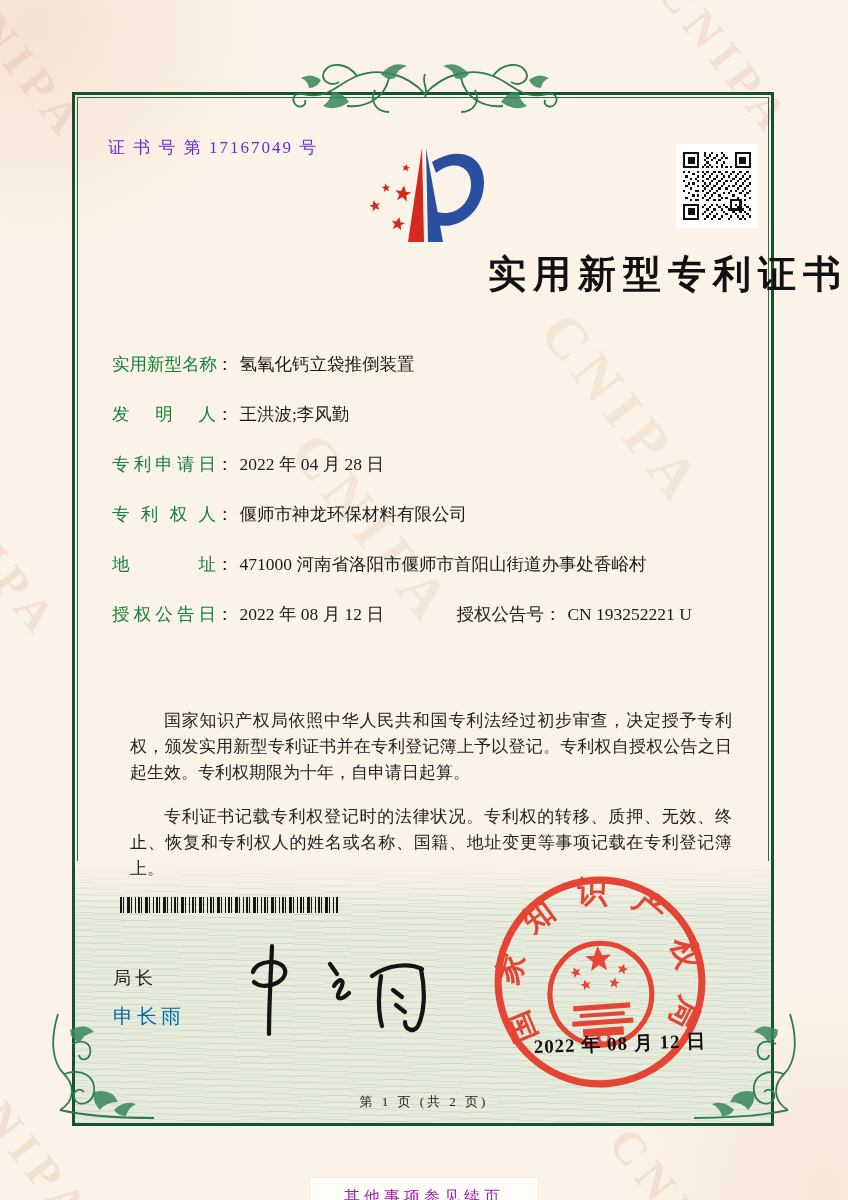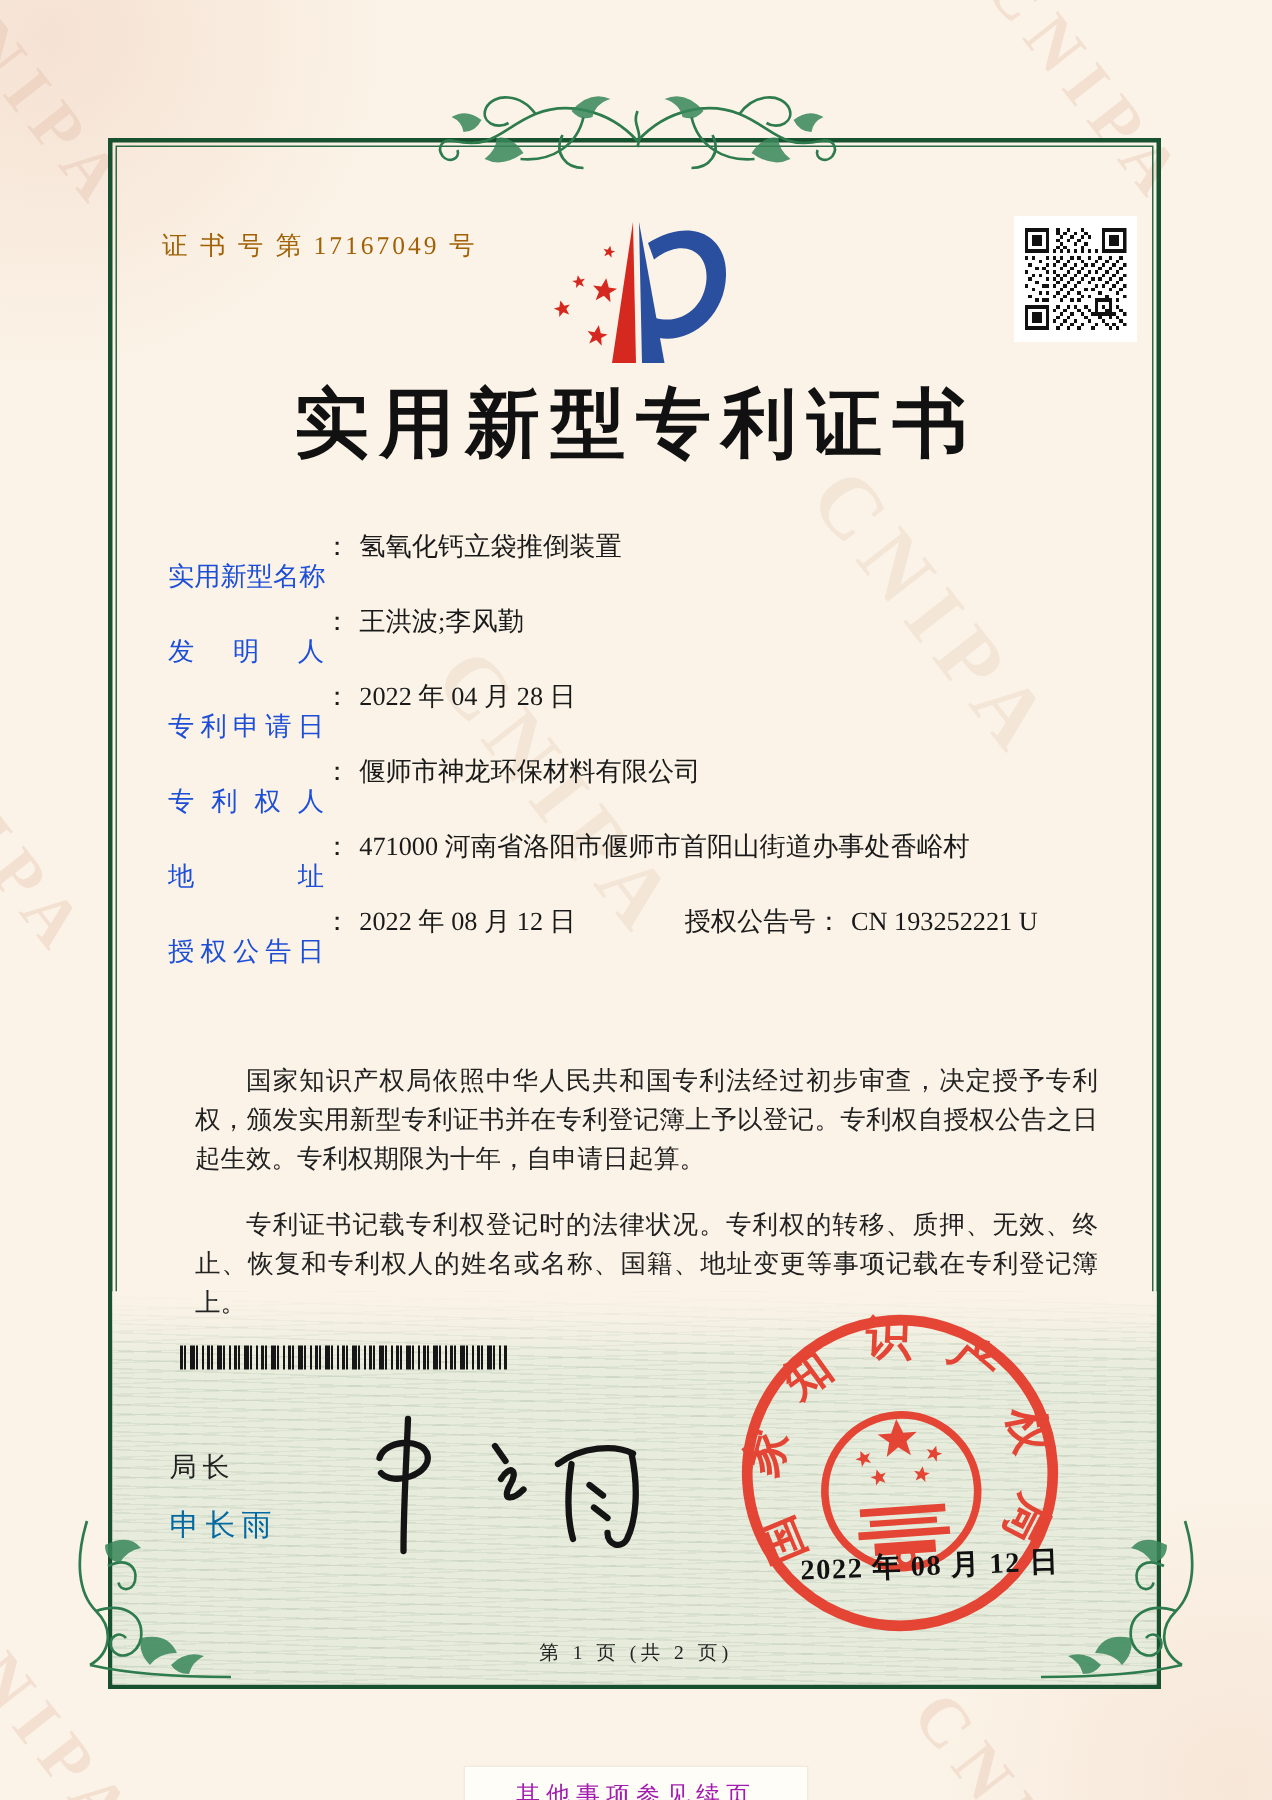--- a/index.html
+++ b/index.html
@@ -42,31 +42,31 @@
     background:linear-gradient(180deg,#fbf3e7,rgba(251,243,231,0));
   }
 
   
   .orn-top{position:absolute;left:285px;top:56px;z-index:2;}
   .orn-bl{position:absolute;left:42px;top:1010px;z-index:2;}
   .orn-br{position:absolute;left:676px;top:1010px;z-index:2;}
 
   
   .content{position:absolute;inset:0;z-index:3;}
-  .cert-no{position:absolute;left:108px;top:152px;font-size:17px;letter-spacing:2px;color:#a16207;}
+  .cert-no{position:absolute;left:108px;top:136px;font-size:17px;letter-spacing:2px;color:#6d28d9;}
   .logo{position:absolute;left:358px;top:136px;}
   .qr-panel{position:absolute;left:676px;top:144px;width:82px;height:84px;background:#fff;
             display:flex;align-items:center;justify-content:center;}
-  .title{position:absolute;left:0;right:0;top:249px;text-align:center;
-         font-size:50px;font-weight:bold;letter-spacing:7px;color:#111;}
+  .title{position:absolute;left:0;right:0;top:249px;text-align:right;
+         font-size:38px;font-weight:bold;letter-spacing:7px;color:#111;}
 
   .fields{position:absolute;left:112px;top:352px;width:640px;font-size:17.5px;}
   .frow{height:50px;line-height:24px;white-space:nowrap;}
   .flabel{display:inline-block;width:104px;text-align:justify;text-align-last:justify;
-          vertical-align:top;color:#1d4ed8;margin-top:20px;}
+          vertical-align:top;color:#15803d;}
   .fcolon{margin-right:6px;}
   .fvalue{color:#1a1a1a;}
   .pair1{display:inline-block;width:340px;}
 
   .paras{position:absolute;left:112px;top:690px;width:638px;font-size:17px;
          line-height:26px;text-align:justify;color:#222;}
   .paras p{margin:18px;text-indent:2em;}
 
   .barcode{position:absolute;left:120px;top:897px;width:218px;height:16px;
     background:repeating-linear-gradient(90deg,

